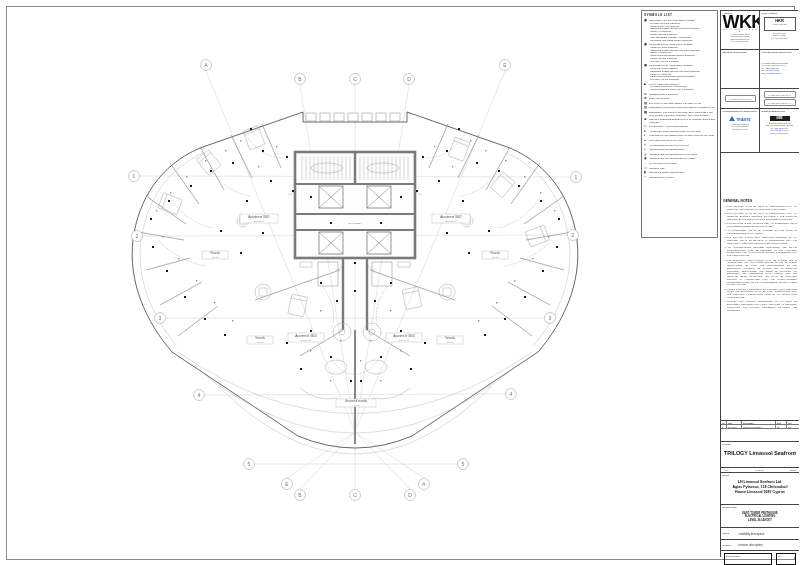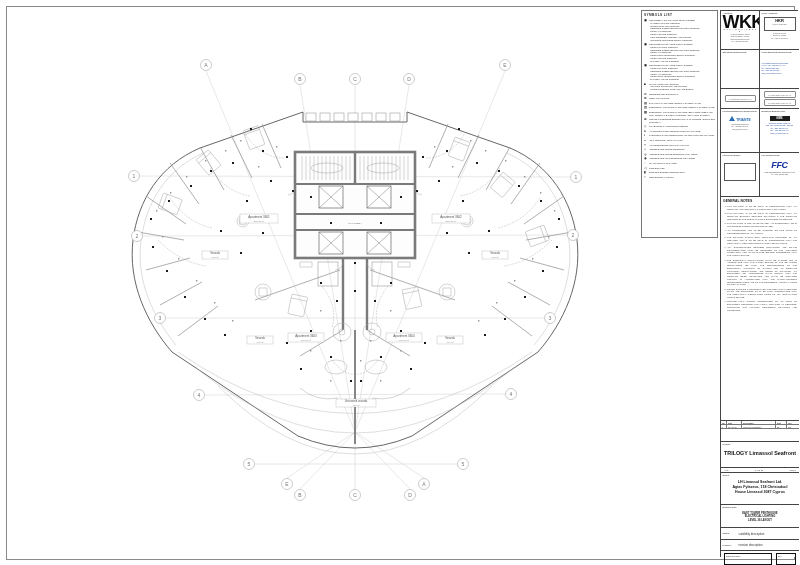--- a/index.html
+++ b/index.html
@@ -478,32 +478,20 @@
         <div class="lab">Electrical Engineering:</div>
         <div class="mms">MMS</div>
         <div class="tinyb" style="white-space:pre-line;text-align:center;">Electrical Engineering Ltd
 26a Vas. Freiderikis Str., Nicosia
 tel: +357 22 675 447
 fax: +357 22 675 448
 mms@cytanet.com.cy</div>
       </div>
     </div>
 
-    <div class="row" style="top:142px;height:44px;">
-      <div class="cell cl">
-        <div class="lab">Interior Designer:</div>
-        <div class="logobox" style="height:16px;margin-top:6px;"></div>
-      </div>
-      <div class="cell cr">
-        <div class="lab">Fire Engineering:</div>
-        <div class="ffc">FFC</div>
-        <div class="addr" style="white-space:pre-line;">FIRE ENGINEERING CONSULTANTS
-tel: +357 22 358 222</div>
-      </div>
-    </div>
 
     <div class="row" style="top:186px;height:224px;">
       <div class="notes-title">GENERAL NOTES</div>
       <ol class="notes">
 
       <li>THIS DRAWING IS TO BE READ IN CONJUNCTION WITH ALL RELEVANT ARCHITECTURAL &amp; STRUCTURAL DRAWINGS.</li>
           <li>THIS DRAWING IS TO BE READ IN CONJUNCTION WITH ALL RELEVANT BUILDING SERVICES DRAWINGS &amp; THE RELEVANT SECTIONS OF THE SPECIFICATION &amp; EQUIPMENT SCHEDULES.</li>
           <li>THIS DRAWING IS NOT TO BE SCALED. ALL DIMENSIONS ARE IN MILLIMETRES UNLESS OTHERWISE STATED.</li>
           <li>ALL DIMENSIONS ARE TO BE CHECKED ON SITE PRIOR TO COMMENCEMENT OF ANY WORKS.</li>
           <li>THE DRAWING SHOWS ONLY INDICATIVE POSITIONS OF ALL SERVICES AND IS TO BE READ IN CONJUNCTION WITH THE MECHANICAL, SERVICES SPECIFICATION AND DRAWINGS.</li>

